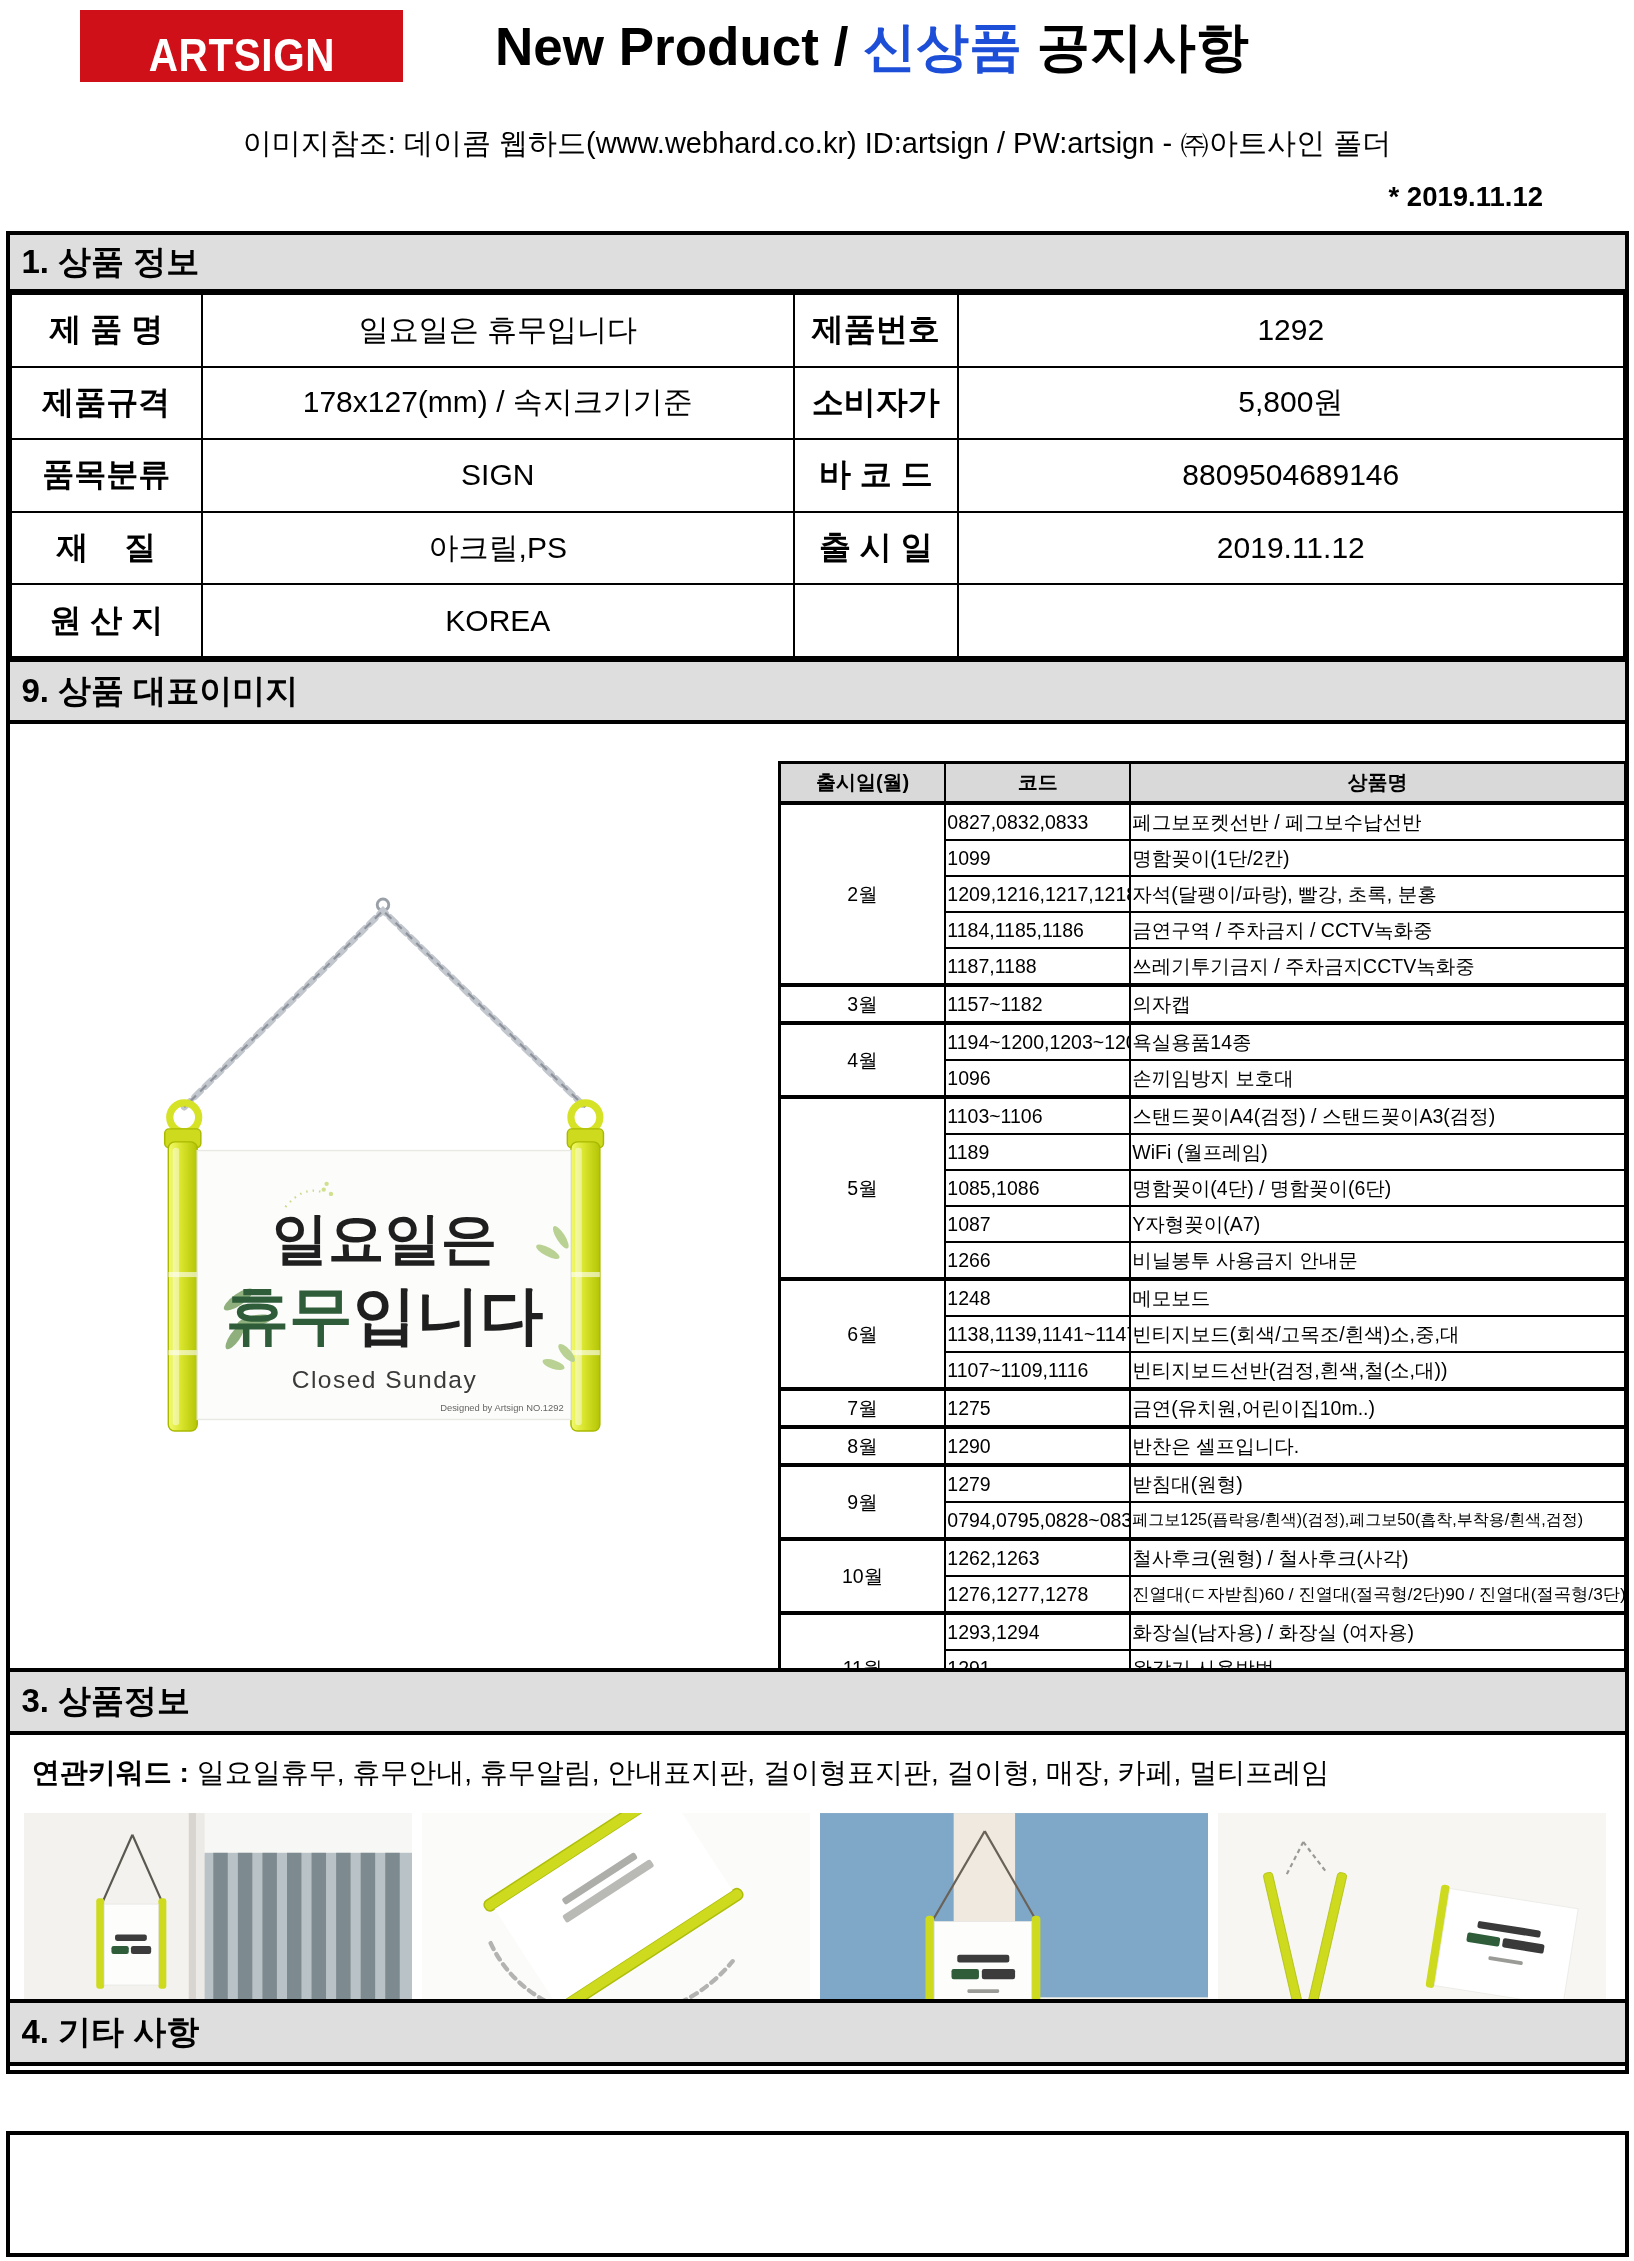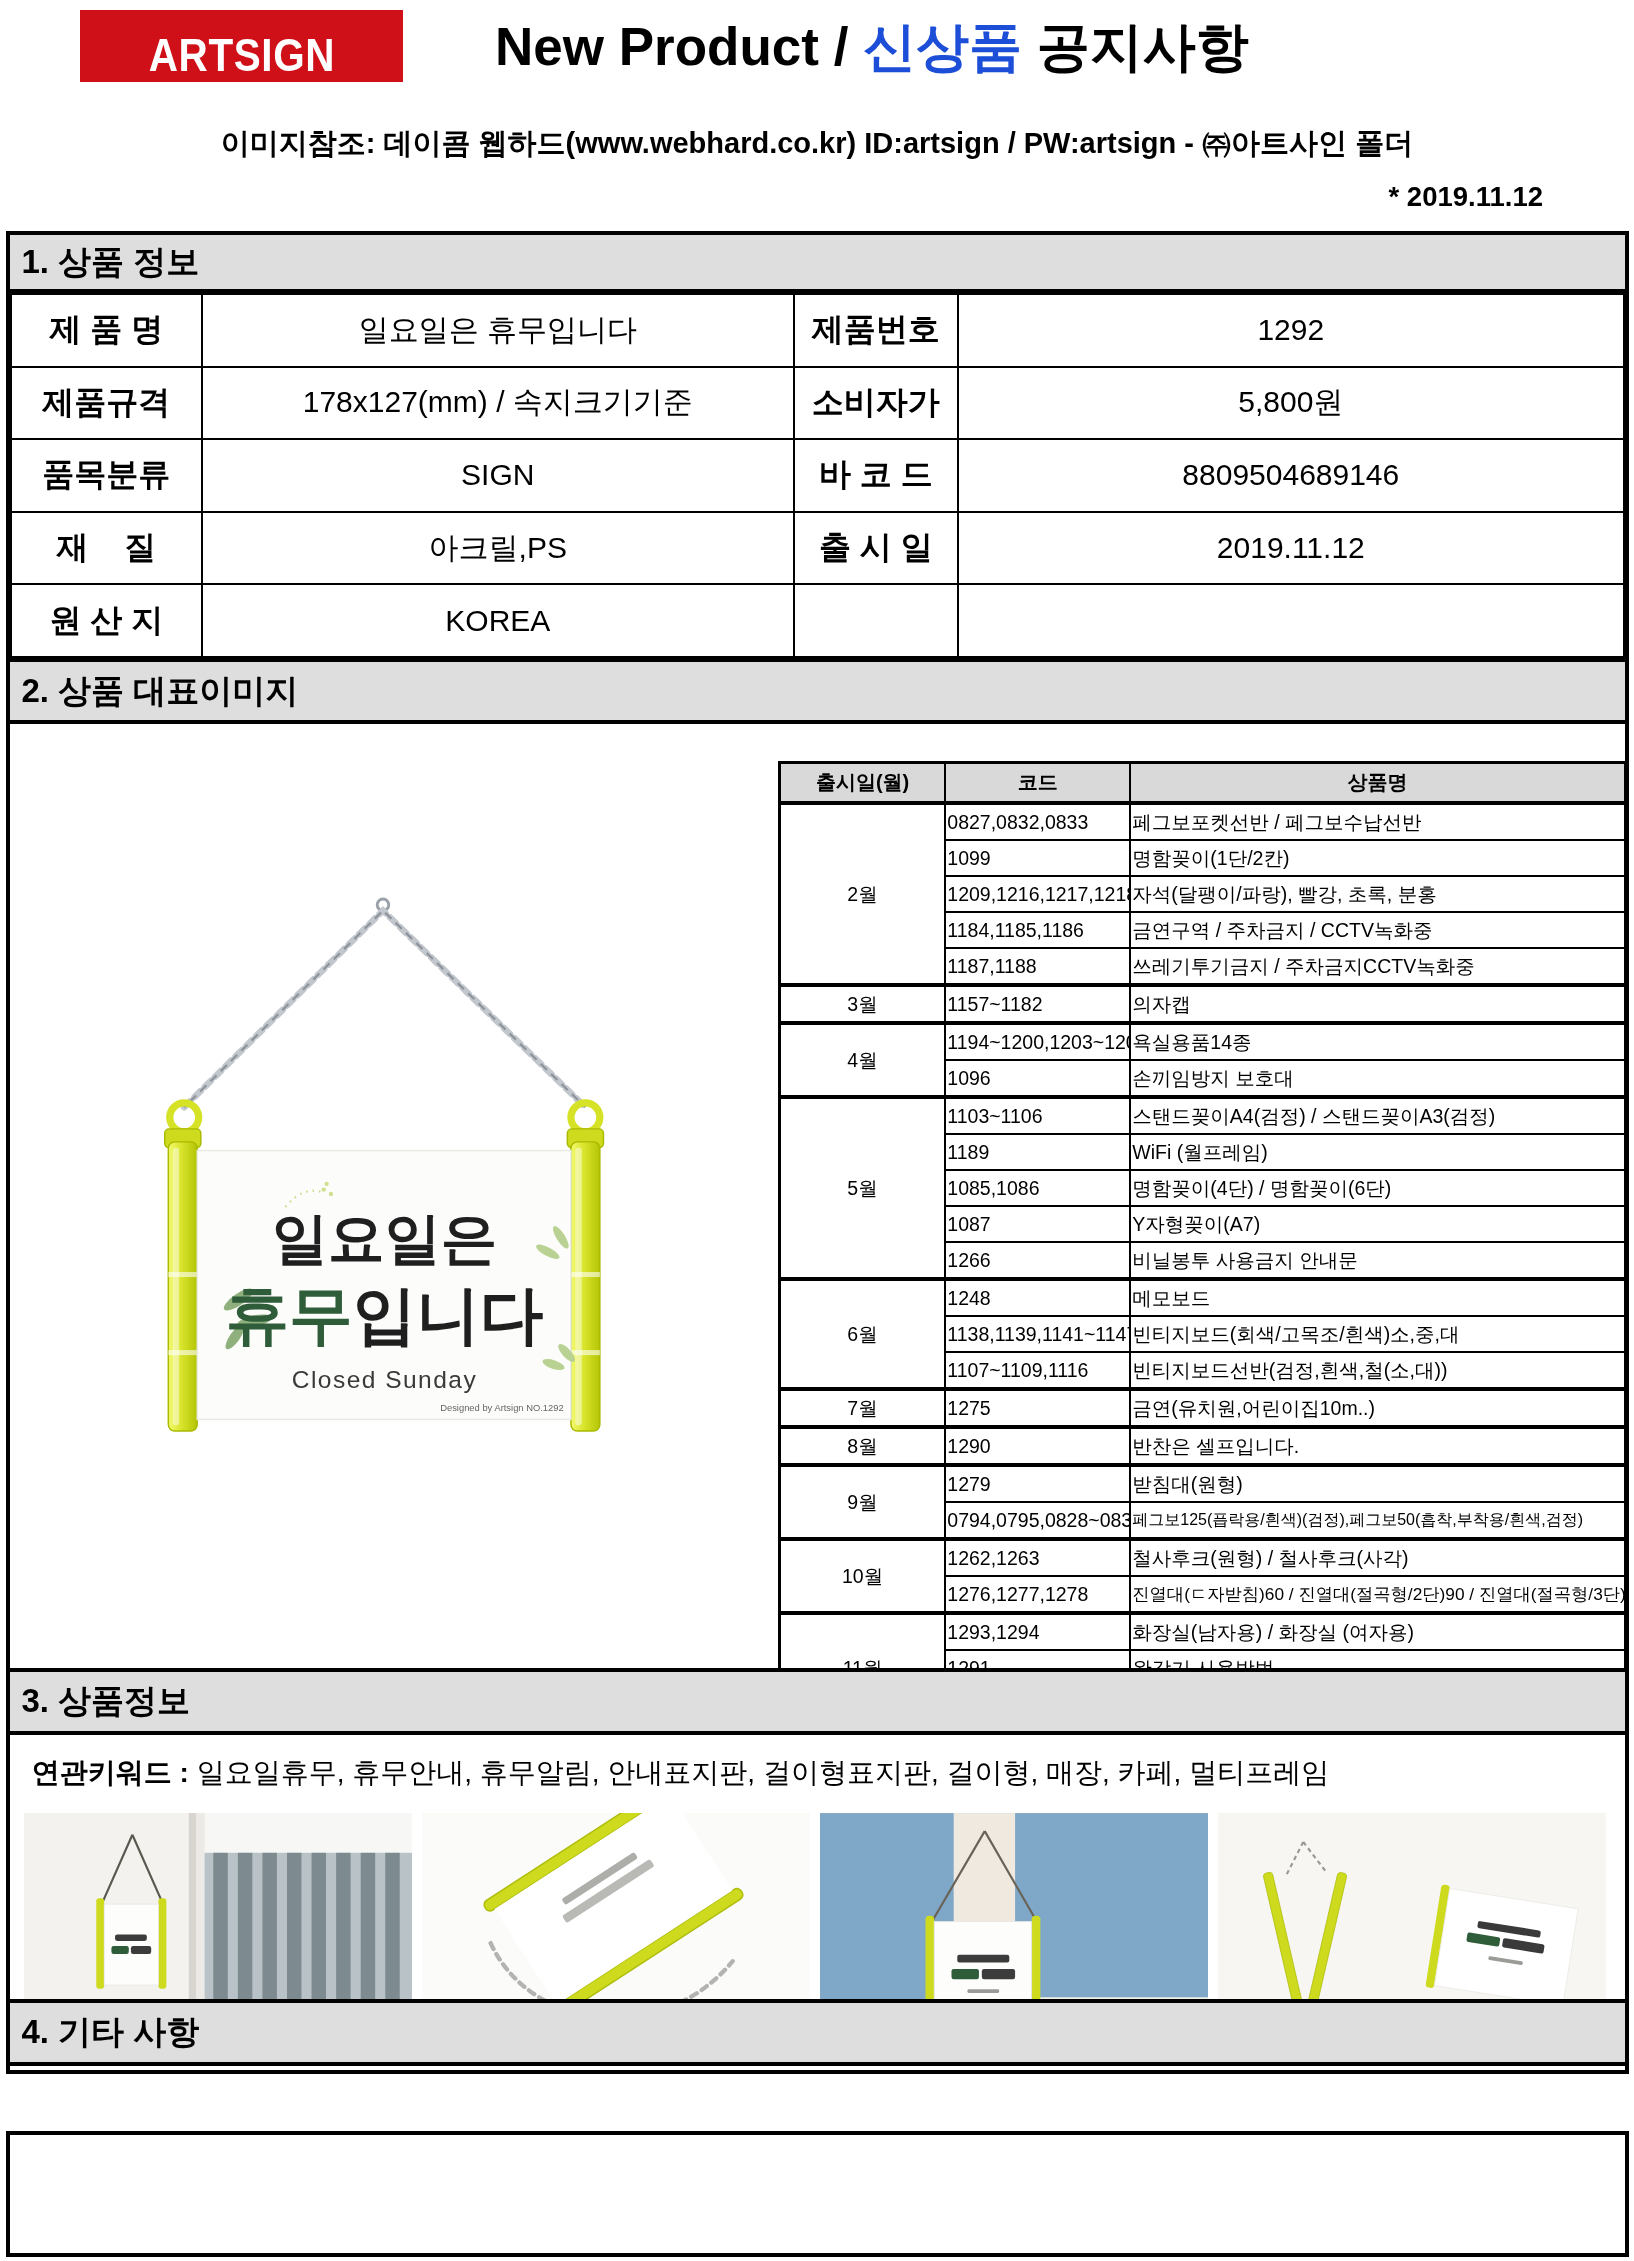--- a/index.html
+++ b/index.html
@@ -6,21 +6,21 @@
   #page{position:relative;width:1634px;height:2261px;background:#fff;color:#000;
         font-family:"Liberation Sans","DejaVu Sans",sans-serif;overflow:hidden}
 
   
   .logo{position:absolute;left:80px;top:10px;width:323px;height:72px;background:#cf1019;
         display:flex;align-items:flex-end;justify-content:center}
   .logo span{color:#fff;font-size:46px;font-weight:bold;letter-spacing:0.7px;transform:scaleX(.88)}
   .title{position:absolute;left:495px;top:11.6px;font-size:53px;font-weight:bold;white-space:nowrap}
   .title .accent{color:#1d4ed8}
   .infoline{position:absolute;left:0;top:124px;width:1634px;text-align:center;
-            font-size:29px;font-weight:bold;white-space:nowrap}
+            font-size:29px;font-weight:normal;white-space:nowrap}
   .datenote{position:absolute;top:181px;right:91px;font-size:27.5px;font-weight:bold}
 
   
   .box{position:absolute;left:5.8px;width:1623px;border:4.3px solid #000;box-sizing:border-box;background:#fff}
   .band{background:#dedede;display:flex;align-items:center;padding-left:11.6px;
         font-size:33px;font-weight:bold}
   #s1h{top:231px;height:62px}
   #s1t{top:289px;height:373px}
   #s2h{top:658px;height:67px}
   #s2b{top:720px;height:953px}
@@ -106,21 +106,21 @@
         <tr>
           <td class="lab">원 산 지</td>
           <td class="val">KOREA</td>
           <td class="lab"></td>
           <td class="val"></td>
         </tr>
       </tbody>
     </table>
   </div>
 
-  <div id="s2h" class="box band">2. 상품 대표이미지</div>
+  <div id="s2h" class="box band">9. 상품 대표이미지</div>
   <div id="s2b" class="box">
 
     <svg id="sign" width="506" height="651" viewBox="0 0 700 900">
       <defs>
         <linearGradient id="barg" x1="0" y1="0" x2="1" y2="0">
           <stop offset="0" stop-color="#f3fa6e"></stop>
             <stop offset=".45" stop-color="#d9e42c"></stop>
             <stop offset="1" stop-color="#b4c505"></stop>
         </linearGradient>
       </defs>

